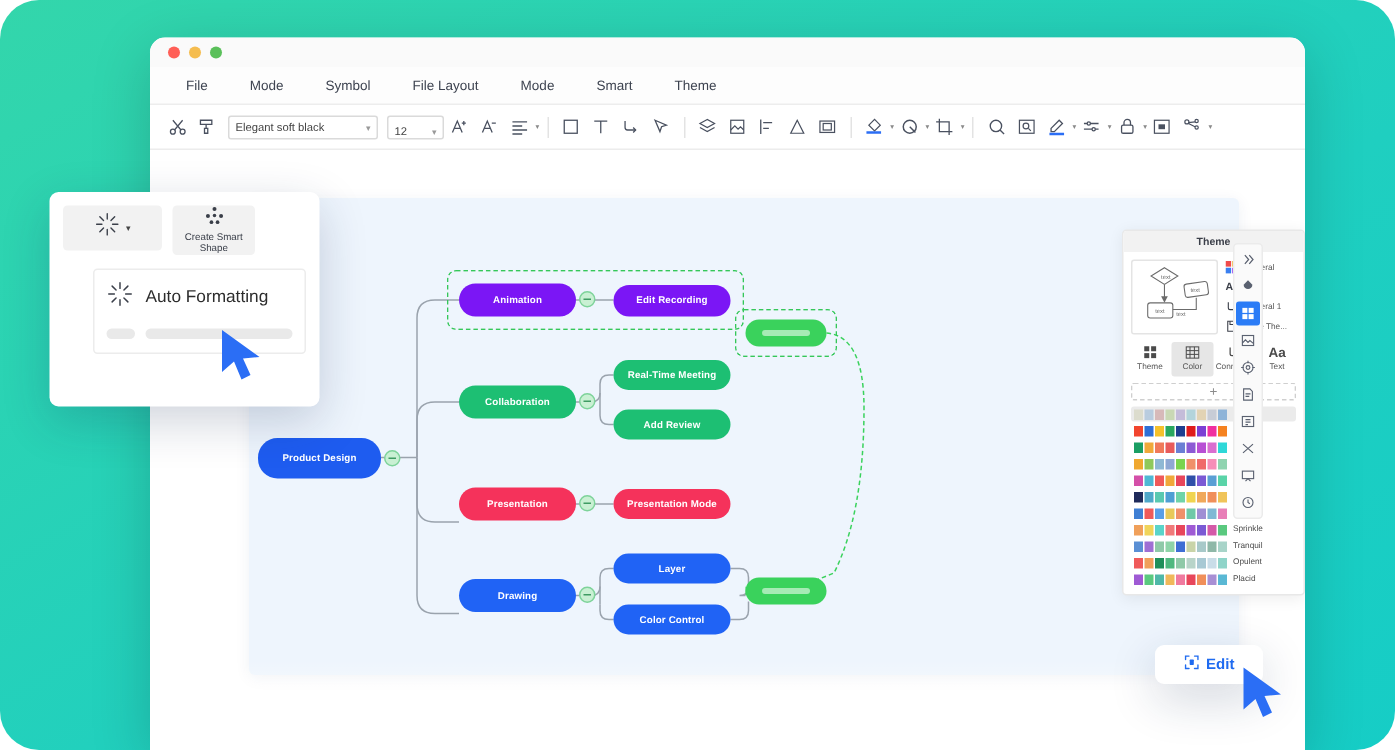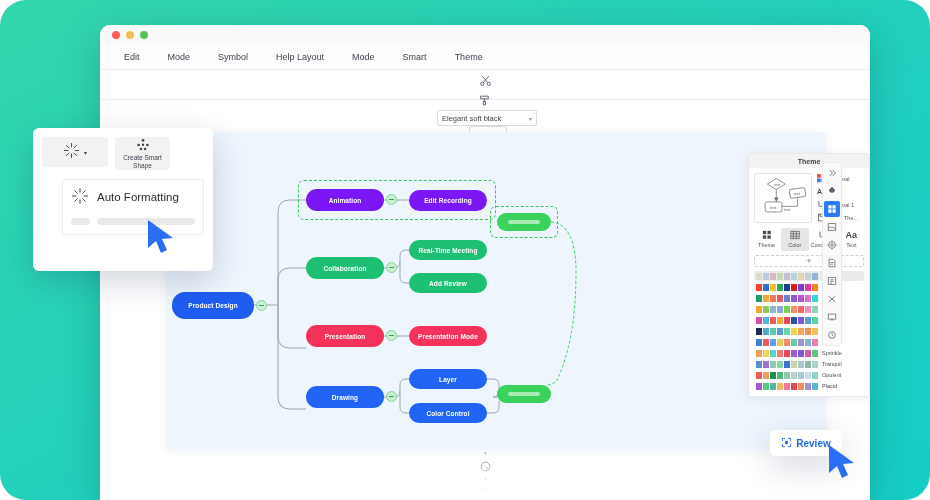--- a/index.html
+++ b/index.html
@@ -24,21 +24,21 @@
   .dot { width:8px; height:8px; border-radius:50%; }
   .dot.r{background:#ff5f57;} .dot.y{background:#f5bd4f;} .dot.g{background:#5ac05a;}
 
   
   .menubar { height:25px; background:#fdfdfd; border-bottom:1px solid #ededed;
     display:flex; align-items:center; padding-left:10px; }
   .menu-item { font-size:9px; color:#3d4350; padding:0 14px; cursor:default; white-space:nowrap; }
 
   
   .toolbar { height:30px; background:#ffffff; border-bottom:1px solid #ececec;
-    display:flex; align-items:center; padding:0 8px; gap:0px;flex-direction:column; }
+    display:flex; align-items:center; padding:0 8px; gap:0px; }
   .tb { width:20px; height:20px; display:flex; align-items:center; justify-content:center;
     color:#4a5160; flex:none; }
   .tb svg { width:13px; height:13px; }
   .tsep { width:1px; height:14px; background:#e3e3e3; margin:0 5px; flex:none; }
   .combo { height:16px; border:1px solid #dadada; border-radius:2px; background:#fff;
     display:flex; align-items:center; padding:0 4px; font-size:7.5px; color:#444; flex:none; }
   .combo .cv { flex:1; white-space:nowrap; overflow:hidden; }
   .combo .ca { font-size:6px; color:#999; margin-left:4px; }
   .font-combo { width:100px; margin-left:4px; }
   .size-combo { width:38px; margin-left:6px;align-items:flex-end; }
@@ -138,24 +138,24 @@
 
   <div class="window">
 
     <div class="titlebar">
       <span class="dot r"></span>
       <span class="dot y"></span>
       <span class="dot g"></span>
     </div>
 
     <div class="menubar">
-      <div class="menu-item">Edit</div>
+      <div class="menu-item">File</div>
       <div class="menu-item">Mode</div>
       <div class="menu-item">Symbol</div>
-      <div class="menu-item">Help Layout</div>
+      <div class="menu-item">File Layout</div>
       <div class="menu-item">Mode</div>
       <div class="menu-item">Smart</div>
       <div class="menu-item">Theme</div>
     </div>
 
     <div class="toolbar">
       <div class="tb">
         <svg viewBox="0 0 24 24" fill="none" stroke="currentColor" stroke-width="1.6">
             <circle cx="6" cy="18" r="3"></circle>
             <circle cx="18" cy="18" r="3"></circle>
@@ -781,21 +781,21 @@
     </div>
   </div>
 
   <div class="float-card" id="focus-card">
     <span>
       <svg viewBox="0 0 24 24" width="11" height="11" fill="none" stroke="#1f6bf0" stroke-width="2" stroke-linecap="round">
         <path d="M3 8V3h5M16 3h5v5M21 16v5h-5M8 21H3v-5"></path>
         <rect x="9" y="8" width="6" height="8" rx="1" fill="#1f6bf0" stroke="none"></rect>
       </svg>
     </span>
-    <span>Review</span>
+    <span>Edit</span>
   </div>
 
   <div class="cursor" id="cursor-a">
     <svg viewBox="0 0 34 38" width="34" height="38">
       <path d="M3 2 L3 30 L11 23 L16 35 L22 32 L17 21 L28 20 Z" fill="#2b6ef5"></path>
     </svg>
   </div>
   <div class="cursor" id="cursor-b">
     <svg viewBox="0 0 34 38" width="34" height="38">
       <path d="M3 2 L3 30 L11 23 L16 35 L22 32 L17 21 L28 20 Z" fill="#2b6ef5"></path>

